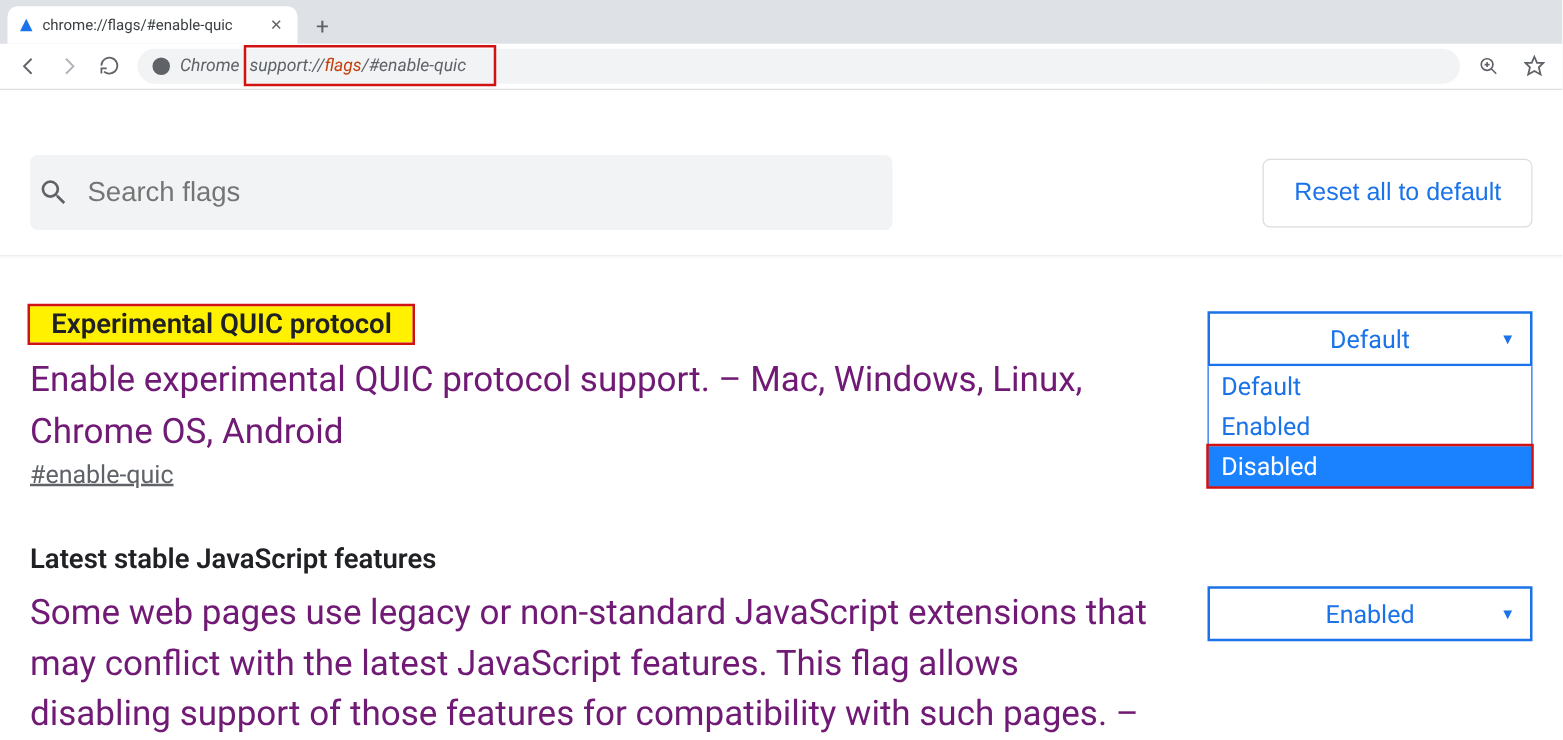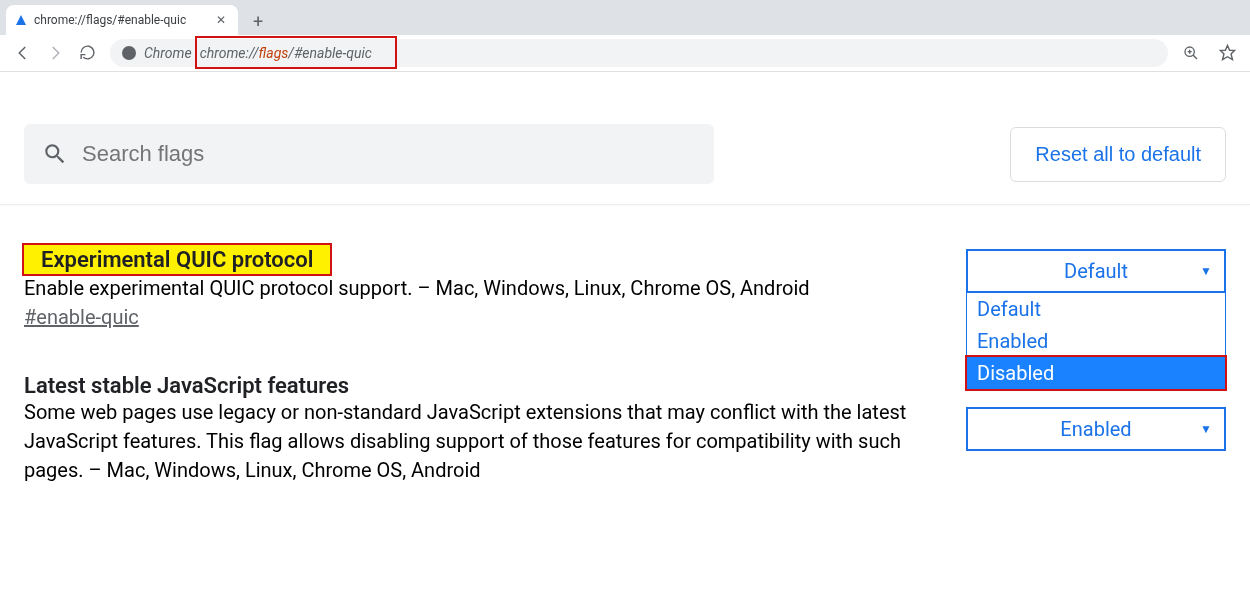--- a/index.html
+++ b/index.html
@@ -105,21 +105,21 @@
     border-bottom: 1px solid #eeeeee;
     box-shadow: 0 1px 2px rgba(0,0,0,0.03);
   }
   .search-wrap {
     flex: 0 0 690px;
     height: 60px;
     background: #f1f3f4;
     border-radius: 6px;
     display: flex;
     align-items: center;
-    padding: 0 18px;
+    padding: 0 6px;
     gap: 14px;
   }
   .search-wrap svg { width: 26px; height: 26px; fill:#5f6368; }
   .search-input {
     border: none; outline: none; background: transparent;
     font-size: 22px; color: #5f6368; flex:1;
   }
   .reset-btn {
     margin-left: auto;
     height: 55px;
@@ -141,22 +141,23 @@
     font-weight: 600;
     color: #202124;
     display: inline-block;
   }
   .flag-title.hl {
     background: #fff100;
     outline: 2px solid #d11212;
     padding: 2px 17px;
   }
   .flag-desc {
-    font-size: 20px;
-    color: #000000;
+    font-size: 28px;
+    color: #701a75;
+    margin-top: 10px;
     line-height: 1.45;
     max-width: 910px;
   }
   .flag-anchor {
     font-size: 20px;
     color: #5f6368;
     text-decoration: underline;
     display: inline-block;
     margin-top: 6px;
   }
@@ -233,21 +234,21 @@
     <div class="nav-btn">
       <svg width="17" height="17" viewBox="0 0 24 24" fill="none" stroke="#5f6368" stroke-width="2">
           <path d="M3 12a9 9 0 1 1 3 6.7"></path>
           <path d="M3 21v-6h6"></path>
         </svg>
     </div>
     <div class="omnibox">
       <span class="chrome-icon"></span>
       <span>Chrome</span>
       <span class="url">
-        <span>chrome://</span><span class="dark">flags</span><span>/#enable-quic</span>
+        <span>support://</span><span class="dark">flags</span><span>/#enable-quic</span>
       </span>
       <div class="url-highlight-box"></div>
     </div>
     <div class="toolbar-right">
       <div class="nav-btn">
         <svg width="16" height="16" viewBox="0 0 24 24" fill="none" stroke="#5f6368" stroke-width="2">
             <circle cx="10" cy="10" r="7"></circle>
             <line x1="15" y1="15" x2="21" y2="21"></line>
             <line x1="7" y1="10" x2="13" y2="10"></line>
             <line x1="10" y1="7" x2="10" y2="13"></line>

